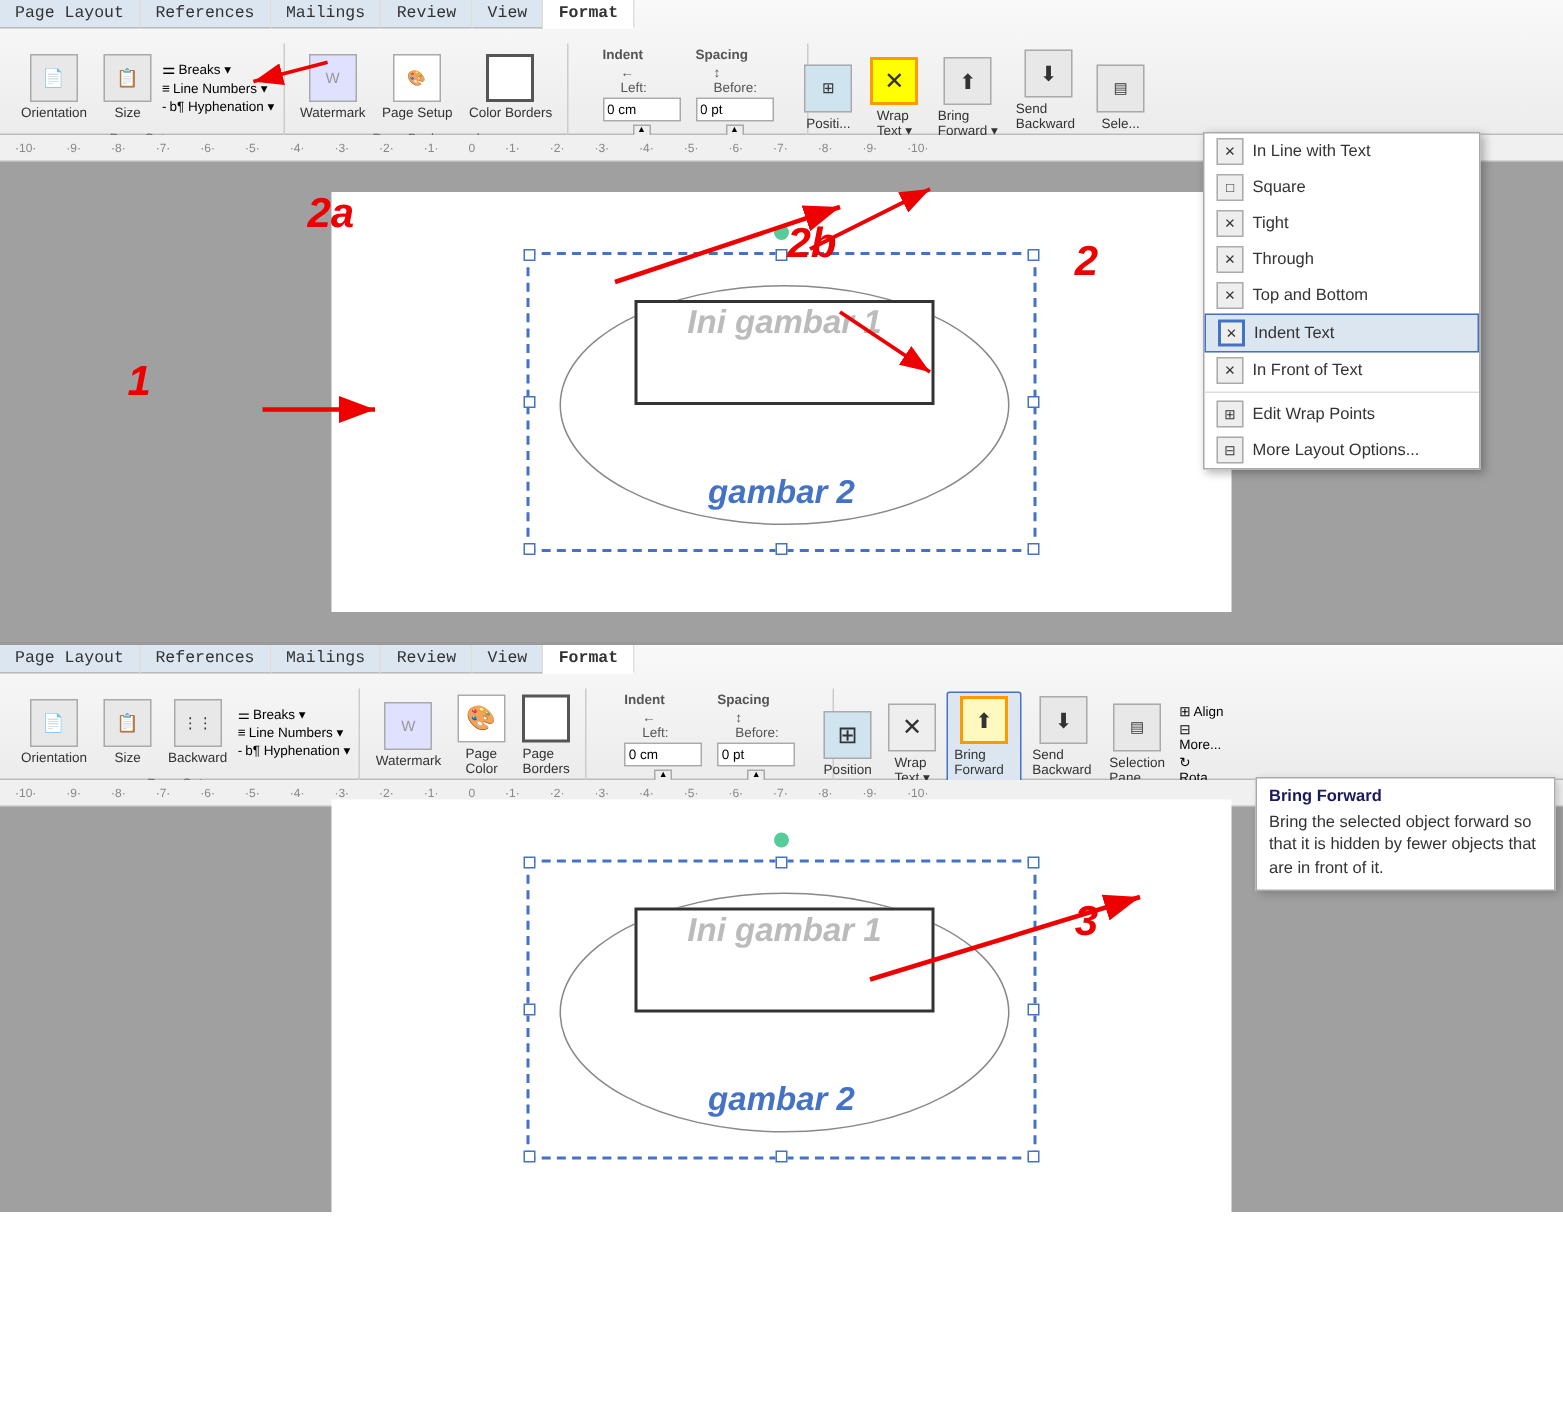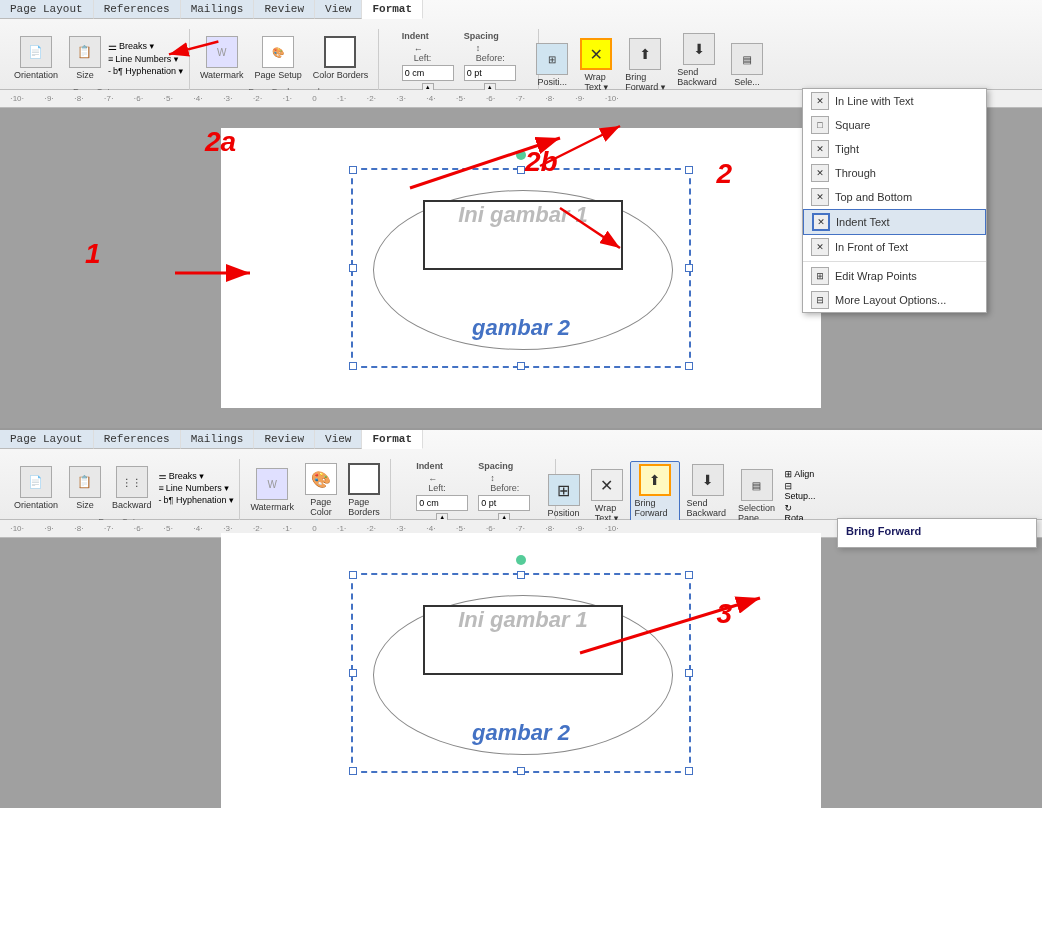--- a/index.html
+++ b/index.html
@@ -803,21 +803,21 @@
           <div class="rb-btn" style="min-width:50px;">
             <div class="rb-icon" style="background:#e8e8e8;font-size:14px;">⬇</div>
             <span>Send<br>Backward ▾</span>
           </div>
           <div class="rb-btn" style="min-width:42px;">
             <div class="rb-icon" style="background:#e8e8e8;font-size:10px;">▤</div>
             <span>Selection<br>Pane</span>
           </div>
           <div style="display:flex;flex-direction:column;gap:2px;font-size:9px;margin-left:4px;">
             <div style="cursor:pointer;">⊞ Align</div>
-            <div style="cursor:pointer;">⊟ Setup...</div>
+            <div style="cursor:pointer;">⊟ More...</div>
             <div style="cursor:pointer;">↻ Rota...</div>
           </div>
         </div>
         <div class="ribbon-group-label">Arrange</div>
       </div>
 
     </div>
   </div>
 
   <div class="ruler">
@@ -841,20 +841,21 @@
         <span>·6·</span>
         <span>·7·</span>
         <span>·8·</span>
         <span>·9·</span>
         <span>·10·</span>
     </div>
   </div>
 
   <div class="tooltip-box">
     <div class="tooltip-title">Bring Forward</div>
+    <div class="tooltip-desc">Bring the selected object forward so that it is hidden by fewer objects that are in front of it.</div>
   </div>
 
   <div class="canvas-area2">
     <div class="word-page">
 
       <div class="selection-box">
         <div class="handle tl"></div>
         <div class="handle tm"></div>
         <div class="handle tr"></div>
         <div class="handle ml"></div>

